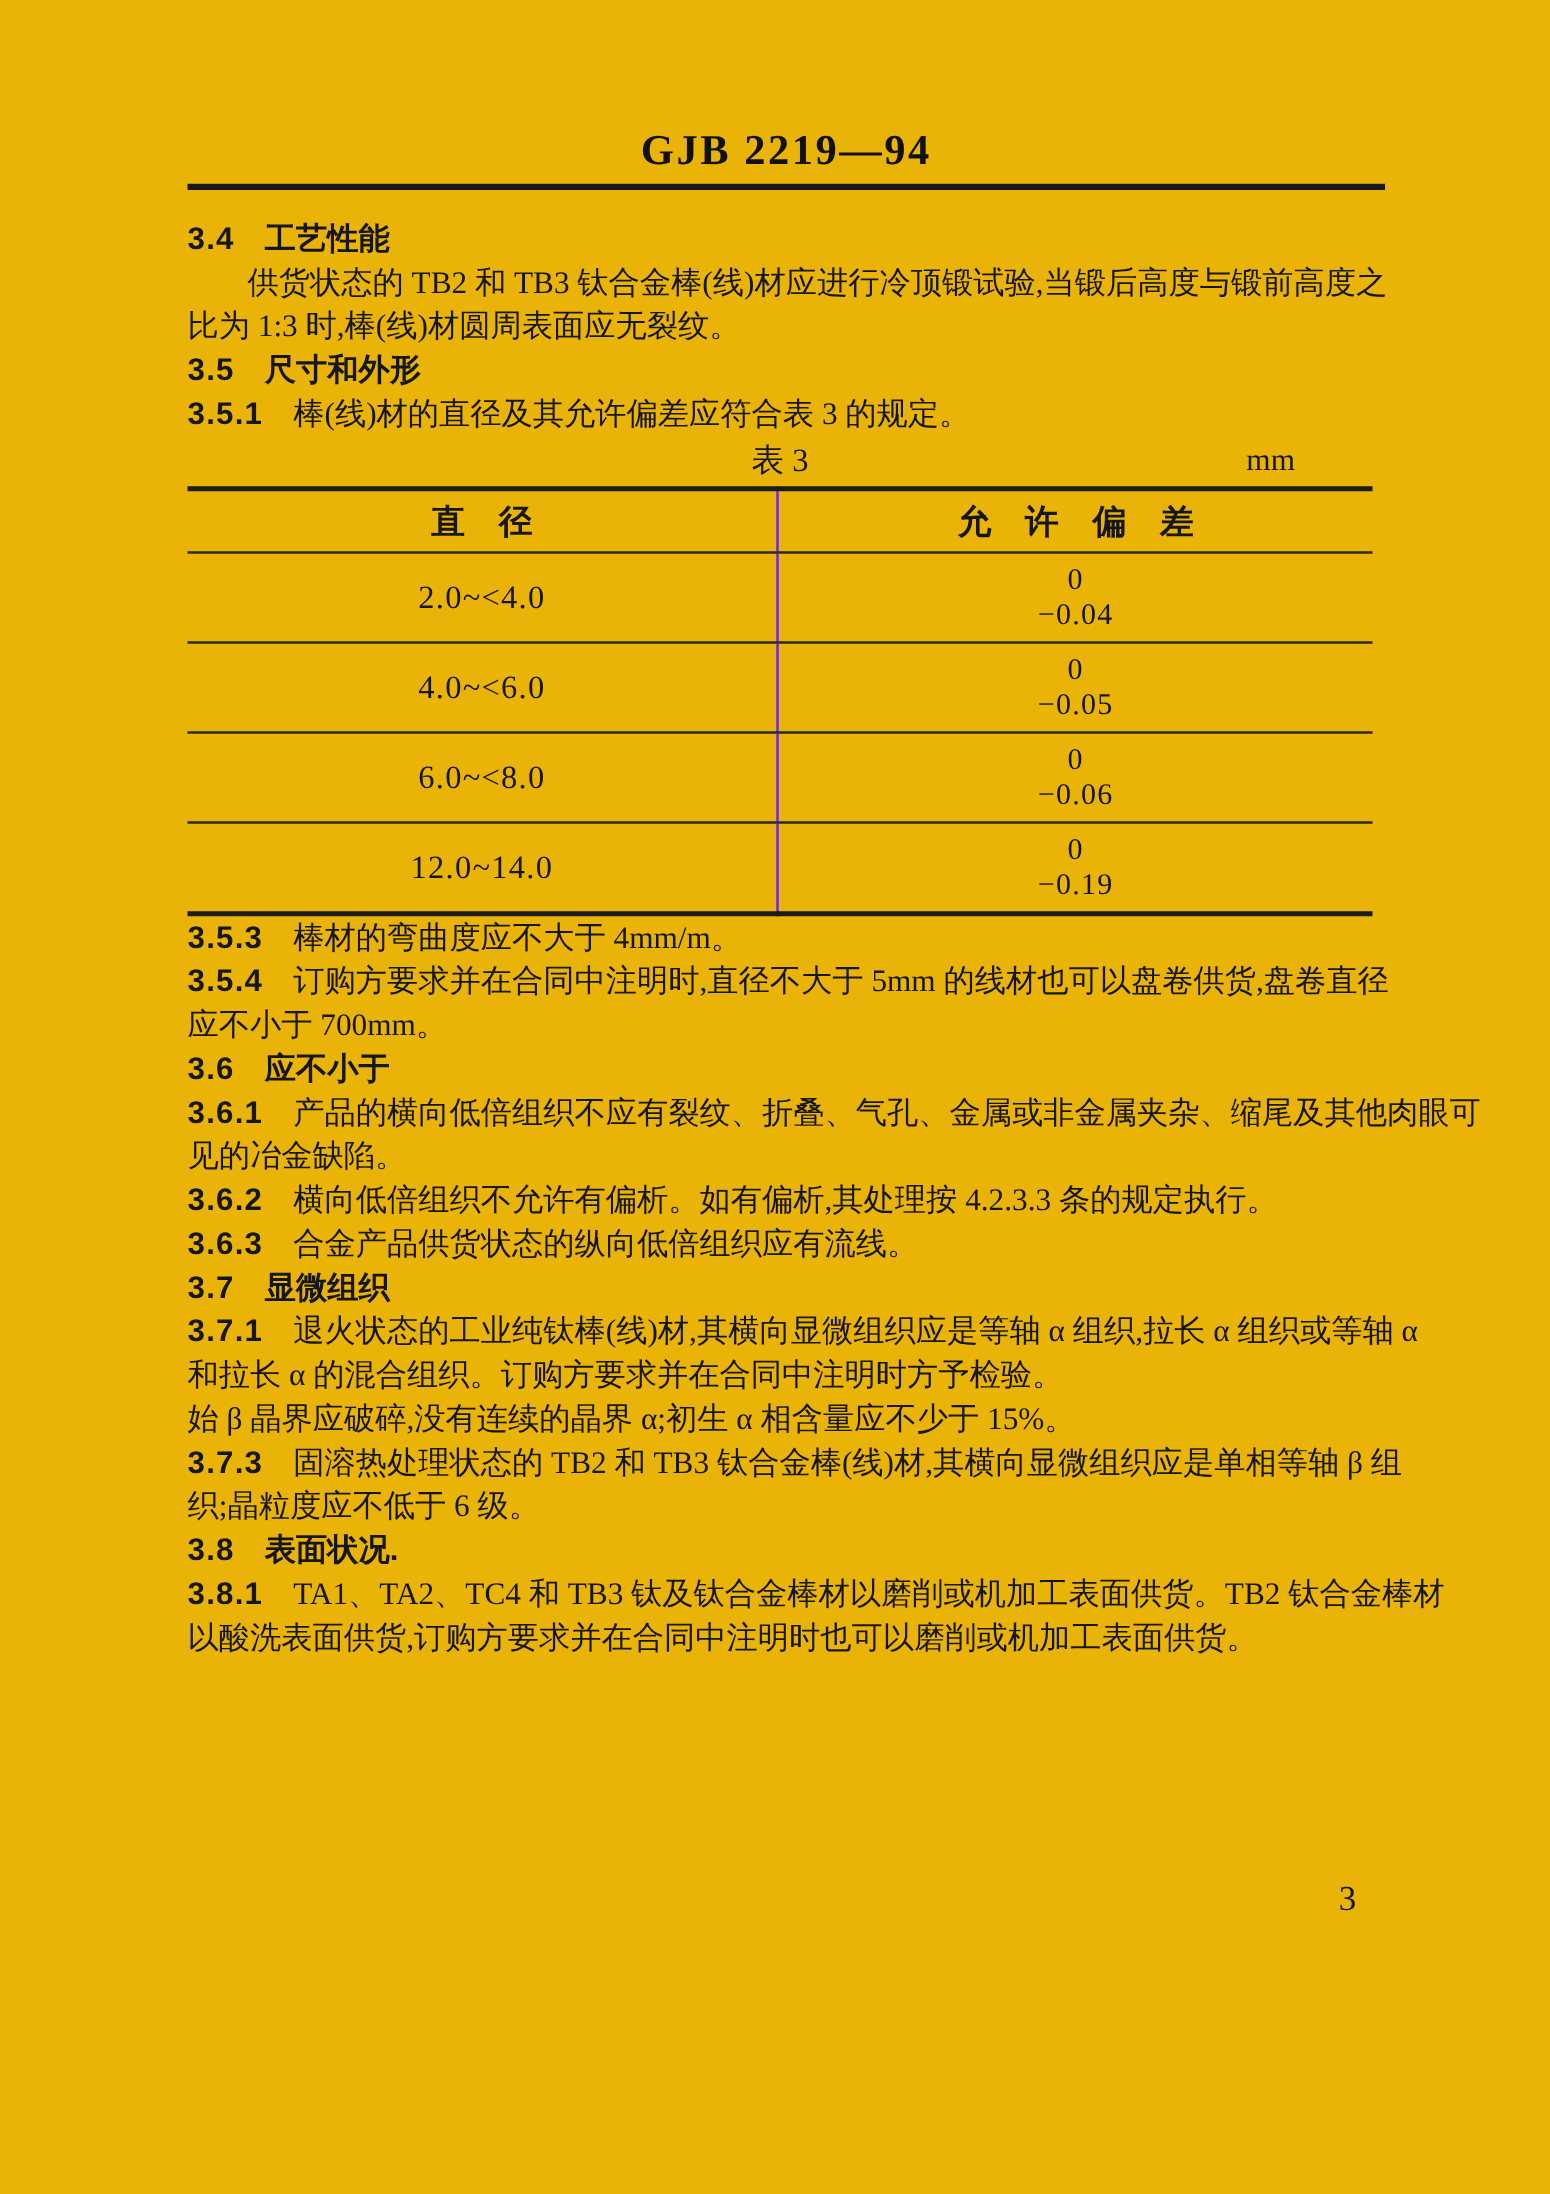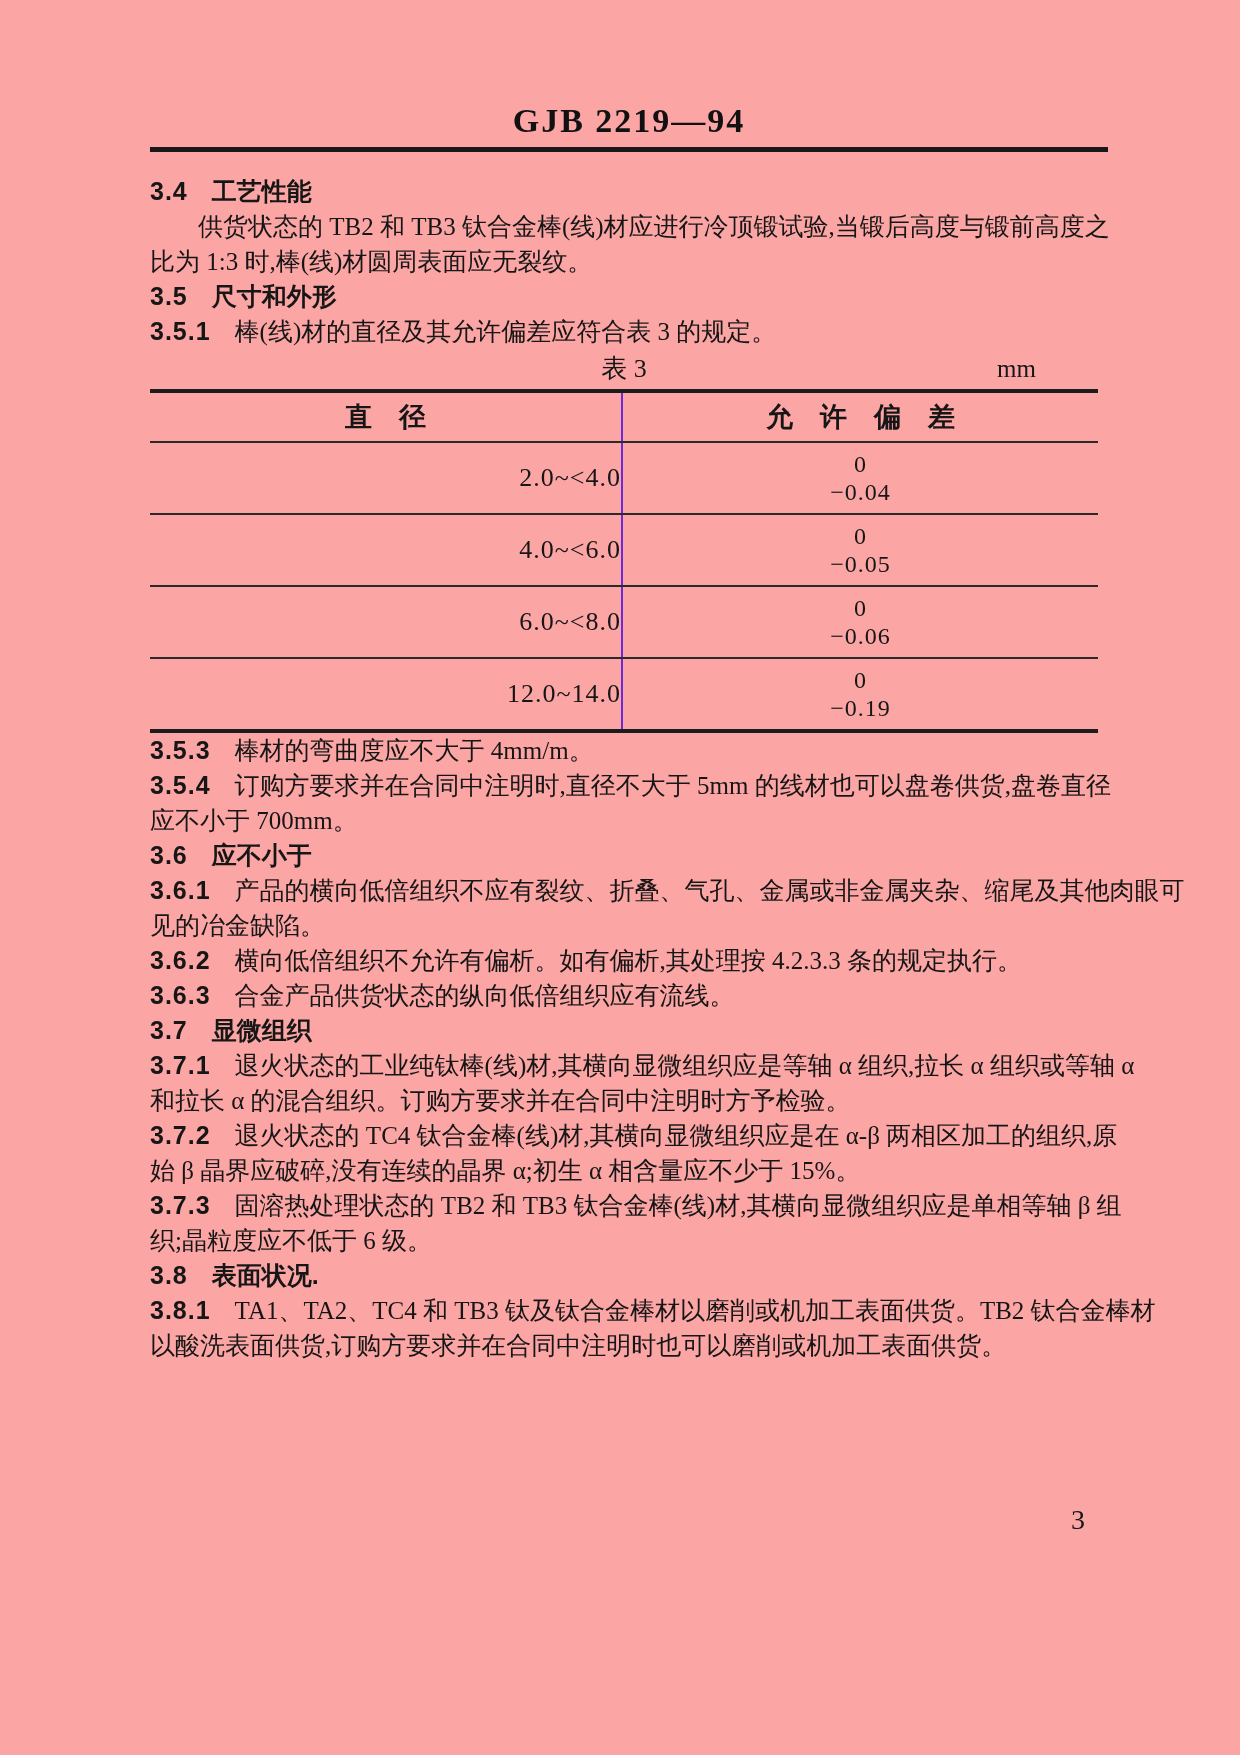--- a/index.html
+++ b/index.html
@@ -1,21 +1,21 @@
 <!DOCTYPE html>
 <html><head>
 <meta charset="utf-8">
 <style>
   html,body{margin:0;padding:0;}
   body{
     width:1240px;height:1755px;background:#ffffff;
     font-family:"Liberation Serif","DejaVu Serif",serif;
     color:#1a1a1a;position:relative;overflow:hidden;
   }
-  .page{position:absolute;inset:0;background:#fca5a5;}
+  .page{position:absolute;inset:0;background:#eab308;}
   
   .doc-number{
     position:absolute;top:100px;left:150px;width:958px;height:42px;
     line-height:42px;text-align:center;
     font-family:"Liberation Serif","DejaVu Serif",serif;
     font-weight:bold;font-size:34px;letter-spacing:2px;color:#111;
   }
   .header-rule{
     position:absolute;top:147px;left:150px;width:958px;height:5px;
     background:#181818;
@@ -48,21 +48,21 @@
     width:948px;border-collapse:collapse;table-layout:fixed;
     border-top:4px solid #1c1c1c;border-bottom:4px solid #1c1c1c;
   }
   table.t3 th,table.t3 td{padding:0;border-bottom:2px solid #2a2a2a;}
   table.t3 col.c1{width:472px;}
   table.t3 th{
     height:48px;font-size:27px;font-weight:bold;text-align:center;
     vertical-align:middle;
   }
   table.t3 td{height:70px;text-align:center;vertical-align:middle;}
-  table.t3 td.diam{font-size:26px;letter-spacing:1px;text-align:right;}
+  table.t3 td.diam{font-size:26px;letter-spacing:1px;}
   table.t3 .dev div{line-height:28px;font-size:24px;letter-spacing:1px;}
   table.t3 th:first-child,table.t3 td:first-child{border-right:2px solid #6d28d9;}
   table.t3 tr:last-child td{border-bottom:none;}
   
   .page-number{
     position:absolute;top:1502px;left:150px;width:935px;height:36px;
     line-height:36px;text-align:right;font-size:28px;color:#161616;
   }
 </style>
 </head>
@@ -133,21 +133,20 @@
     <div class="line"><span class="num">3.5.4</span><span class="txt">订购方要求并在合同中注明时,直径不大于 5mm 的线材也可以盘卷供货,盘卷直径</span></div>
     <div class="line"><span class="txt">应不小于 700mm。</span></div>
     <div class="line heading"><span class="num">3.6</span><span class="txt">应不小于</span></div>
     <div class="line"><span class="num">3.6.1</span><span class="txt">产品的横向低倍组织不应有裂纹、折叠、气孔、金属或非金属夹杂、缩尾及其他肉眼可</span></div>
     <div class="line"><span class="txt">见的冶金缺陷。</span></div>
     <div class="line"><span class="num">3.6.2</span><span class="txt">横向低倍组织不允许有偏析。如有偏析,其处理按 4.2.3.3 条的规定执行。</span></div>
     <div class="line"><span class="num">3.6.3</span><span class="txt">合金产品供货状态的纵向低倍组织应有流线。</span></div>
     <div class="line heading"><span class="num">3.7</span><span class="txt">显微组织</span></div>
     <div class="line"><span class="num">3.7.1</span><span class="txt">退火状态的工业纯钛棒(线)材,其横向显微组织应是等轴 α 组织,拉长 α 组织或等轴 α</span></div>
     <div class="line"><span class="txt">和拉长 α 的混合组织。订购方要求并在合同中注明时方予检验。</span></div>
-    <div class="line"><span class="num">3.7.2</span><span class="txt">退火状态的 TC4 钛合金棒(线)材,其横向显微组织应是在 α-β 两相区加工的组织,原</span></div>
     <div class="line"><span class="txt">始 β 晶界应破碎,没有连续的晶界 α;初生 α 相含量应不少于 15%。</span></div>
     <div class="line"><span class="num">3.7.3</span><span class="txt">固溶热处理状态的 TB2 和 TB3 钛合金棒(线)材,其横向显微组织应是单相等轴 β 组</span></div>
     <div class="line"><span class="txt">织;晶粒度应不低于 6 级。</span></div>
     <div class="line heading"><span class="num">3.8</span><span class="txt">表面状况.</span></div>
     <div class="line"><span class="num">3.8.1</span><span class="txt">TA1、TA2、TC4 和 TB3 钛及钛合金棒材以磨削或机加工表面供货。TB2 钛合金棒材</span></div>
     <div class="line"><span class="txt">以酸洗表面供货,订购方要求并在合同中注明时也可以磨削或机加工表面供货。</span></div>
 
   </div>
 
   <div class="page-number">3</div>

